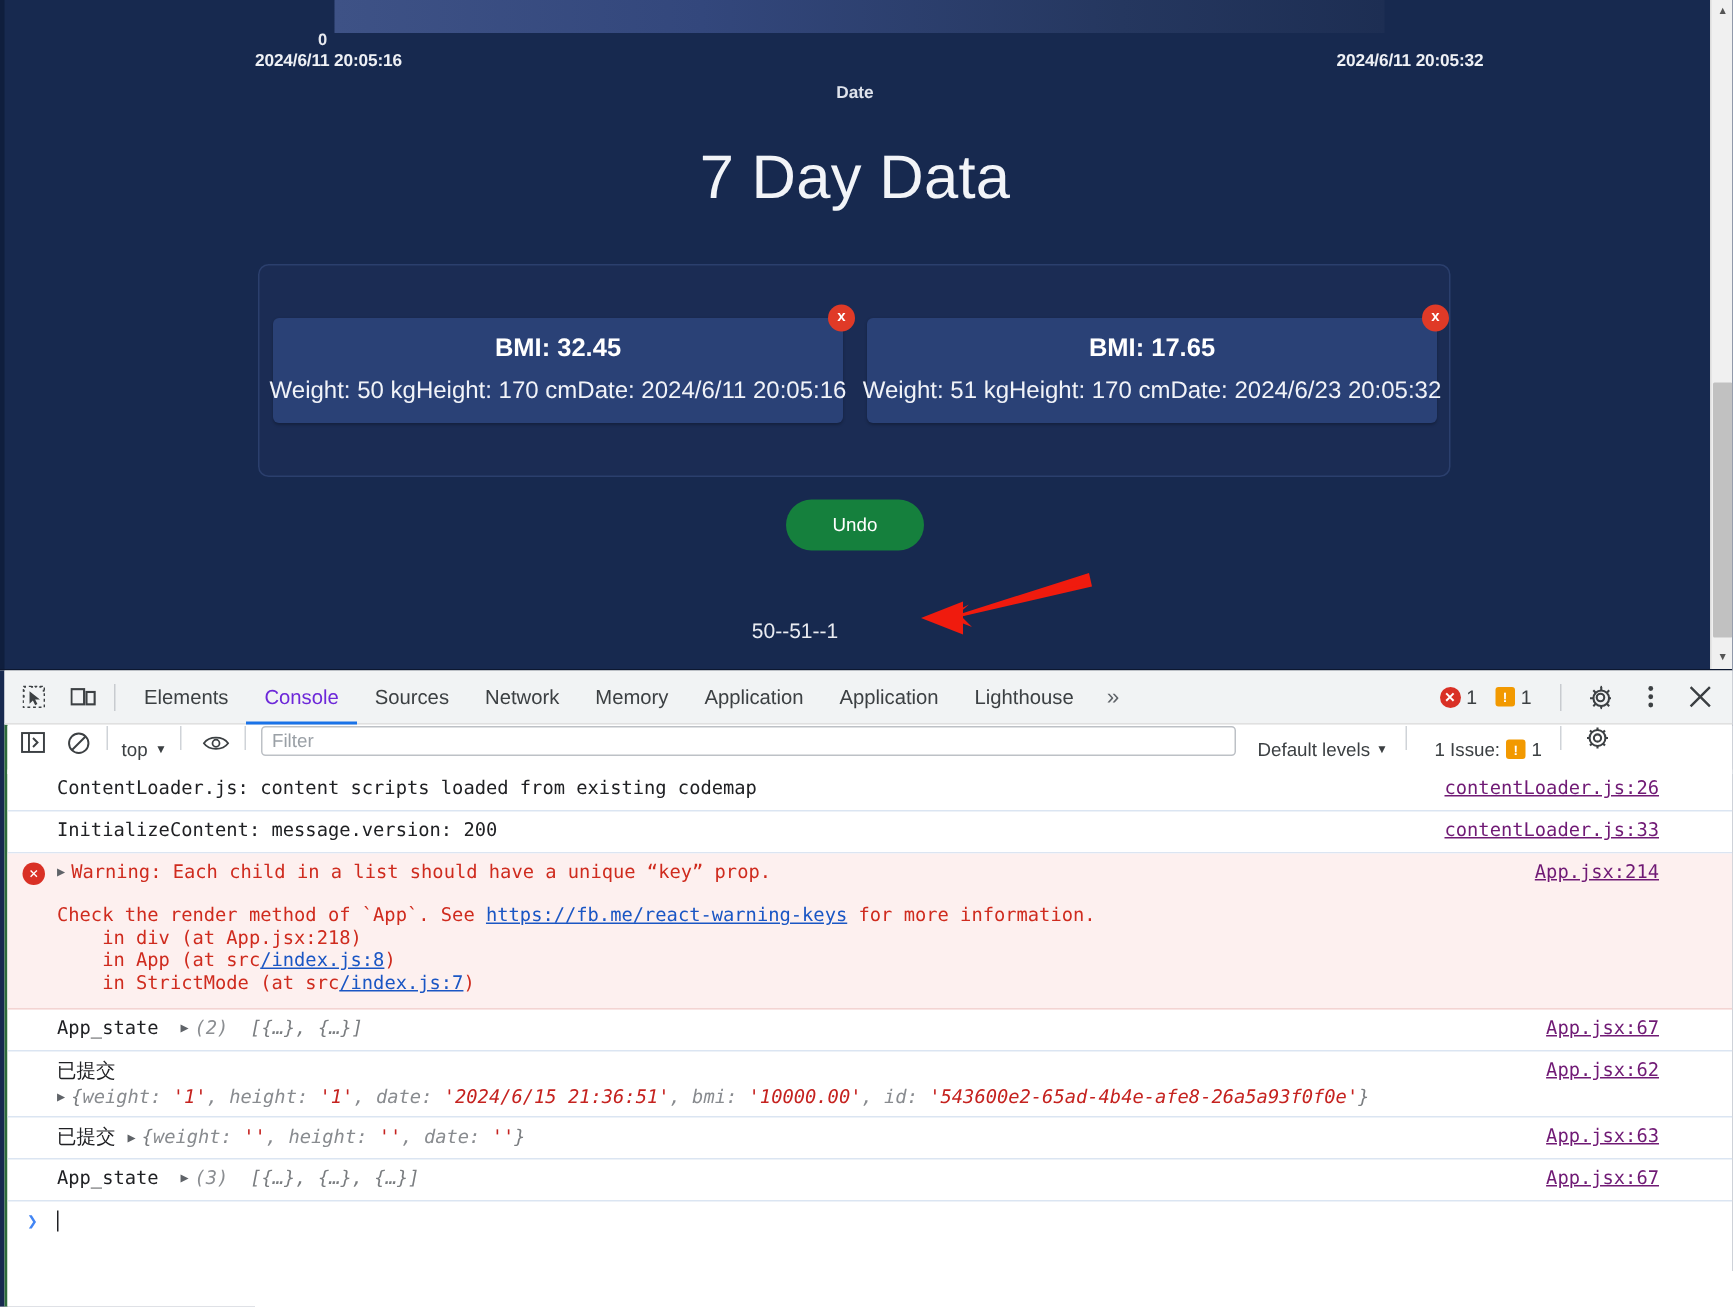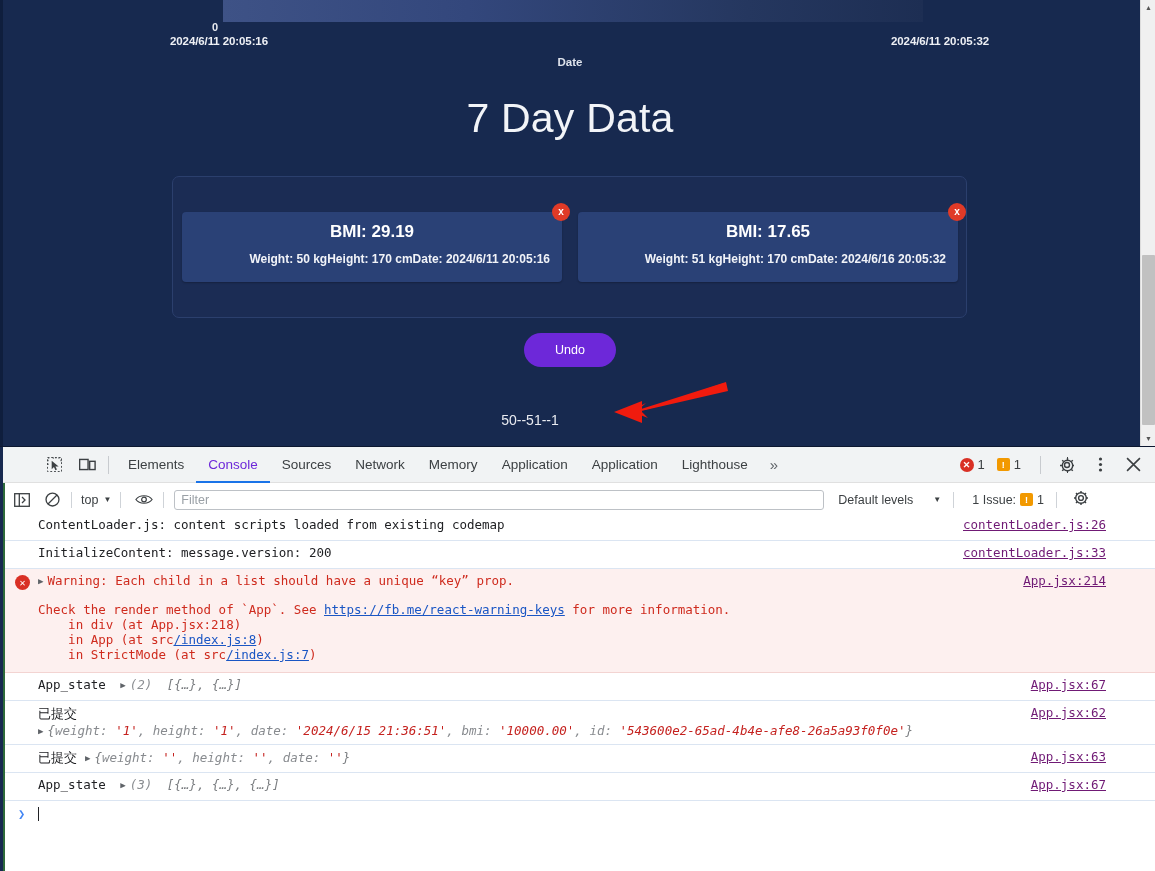--- a/index.html
+++ b/index.html
@@ -106,39 +106,39 @@
     box-shadow: 0 1px 2px rgba(0,0,0,0.25);
   }
   .bmi-value {
     position: absolute; left: 0; top: 10px; width: 380px;
     text-align: center;
     font-size: 17px; font-weight: bold; color: #ffffff;
   }
   .bmi-meta {
     position: absolute; left: 12px; top: 40px;
     width: 356px;
-    display: flex; justify-content: flex-end;
-    font-size: 12px; color: #f1f3f8; font-weight: bold;
+    display: flex; justify-content: center;
+    font-size: 16px; color: #f1f3f8;
   }
   .bmi-meta span { white-space: nowrap; }
   .card-close {
     position: absolute; right: -8px; top: -9px;
     width: 18px; height: 18px; border-radius: 50%;
     background: #e03a27;
     color: #ffffff;
     font-size: 10px; font-weight: bold;
     display: flex; align-items: center; justify-content: center;
     cursor: pointer;
     line-height: 1;
   }
 
   .undo-button {
     position: absolute; left: 524px; top: 333px;
     width: 92px; height: 34px;
-    background: #6d28d9;
+    background: #15803d;
     border: none; border-radius: 17px;
     color: #ffffff; font-size: 12.5px;
     font-family: "Liberation Sans", sans-serif;
     cursor: pointer;
   }
 
   .debug-line {
     position: absolute; left: 0; top: 412px;
     width: 1060px; text-align: center;
     font-size: 14px; color: #e9ebf1;
@@ -163,21 +163,21 @@
     position: absolute; left: 3px; top: 36px; width: 2px; height: 389px;
     background: #2d6a3a;
   }
 
   
   .dt-tabbar {
     position: absolute; left: 3px; top: 0;
     width: 1152px; height: 36px;
     background: #f1f3f4;
     border-bottom: 1px solid #e0e0e0;
-    display: flex; align-items: center; padding-left: 32px;
+    display: flex; align-items: center;
   }
   .dt-iconbtn {
     width: 28px; height: 26px;
     margin-left: 5px;
     display: flex; align-items: center; justify-content: center;
     border-radius: 3px; cursor: pointer;
   }
   .dt-sep {
     width: 1px; height: 18px; background: #c8cbcf; margin: 0 7px;
   }
@@ -214,21 +214,21 @@
     display: inline-flex; align-items: center; justify-content: center;
   }
   .count-num { margin-right: 8px; }
 
   
   .dt-consolebar {
     position: absolute; left: 5px; top: 37px;
     width: 1150px; height: 32px;
     background: #ffffff;
     border-bottom: 1px solid #d6e2f0;
-    display: flex; align-items: center;
+    display: flex; 
   }
   .cb-icon {
     width: 26px; height: 22px; margin-left: 4px;
     display: flex; align-items: center; justify-content: center;
     cursor: pointer;
   }
   .cb-sep { width: 1px; height: 16px; background: #cfd3d8; margin: 0 6px; }
   .cb-select {
     display: flex; align-items: center; gap: 5px;
     font-size: 12.5px; color: #3c4043; cursor: pointer;
@@ -239,21 +239,21 @@
     flex: 0 0 650px;
     height: 20px; margin-left: 4px;
     border: 1px solid #bdc1c6; border-radius: 3px;
     font-size: 12.5px; color: #3c4043;
     padding: 0 6px;
     font-family: "Liberation Sans", sans-serif;
     background: #fff;
   }
   .cb-filter::placeholder { color: #9aa0a6; }
   .cb-levels {
-    display: flex; align-items: center; gap: 20px;
+    display: flex; align-items: center; gap: 4px;
     margin-left: 14px;
     font-size: 12.5px; color: #3c4043; cursor: pointer;
   }
   .cb-issues {
     display: flex; align-items: center; gap: 4px;
     margin-left: 12px;
     font-size: 12.5px; color: #3c4043; cursor: pointer;
   }
   .cb-gear { margin-left: 10px; margin-right: 6px; cursor: pointer; }
 
@@ -333,35 +333,35 @@
     <div class="chart-tick-left">2024/6/11 20:05:16</div>
     <div class="chart-tick-right">2024/6/11 20:05:32</div>
     <div class="chart-axis-title">Date</div>
 
     <div class="page-title">7 Day Data</div>
 
     <div class="cards-panel">
       <div class="cards-row">
 
         <div class="bmi-card">
-          <div class="bmi-value">BMI: 29.19</div>
+          <div class="bmi-value">BMI: 32.45</div>
           <div class="bmi-meta">
             <span>Weight: 50 kg</span>
             <span>Height: 170 cm</span>
             <span>Date: 2024/6/11 20:05:16</span>
           </div>
           <div class="card-close">x</div>
         </div>
 
         <div class="bmi-card">
           <div class="bmi-value">BMI: 17.65</div>
           <div class="bmi-meta">
             <span>Weight: 51 kg</span>
             <span>Height: 170 cm</span>
-            <span>Date: 2024/6/16 20:05:32</span>
+            <span>Date: 2024/6/23 20:05:32</span>
           </div>
           <div class="card-close">x</div>
         </div>
 
       </div>
     </div>
 
     <button class="undo-button">Undo</button>
 
     <div class="debug-line">50--51--1</div>

